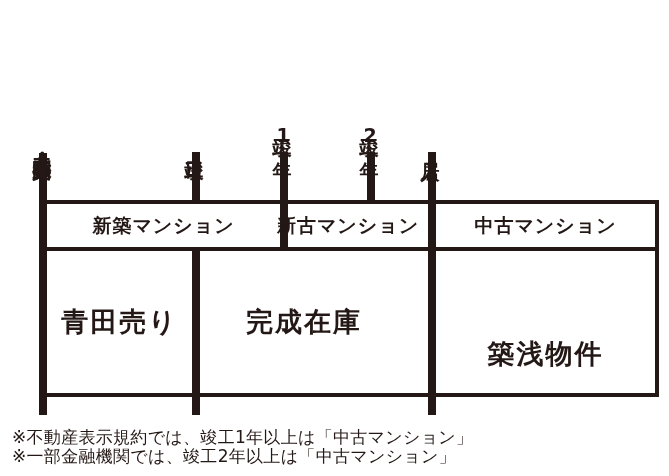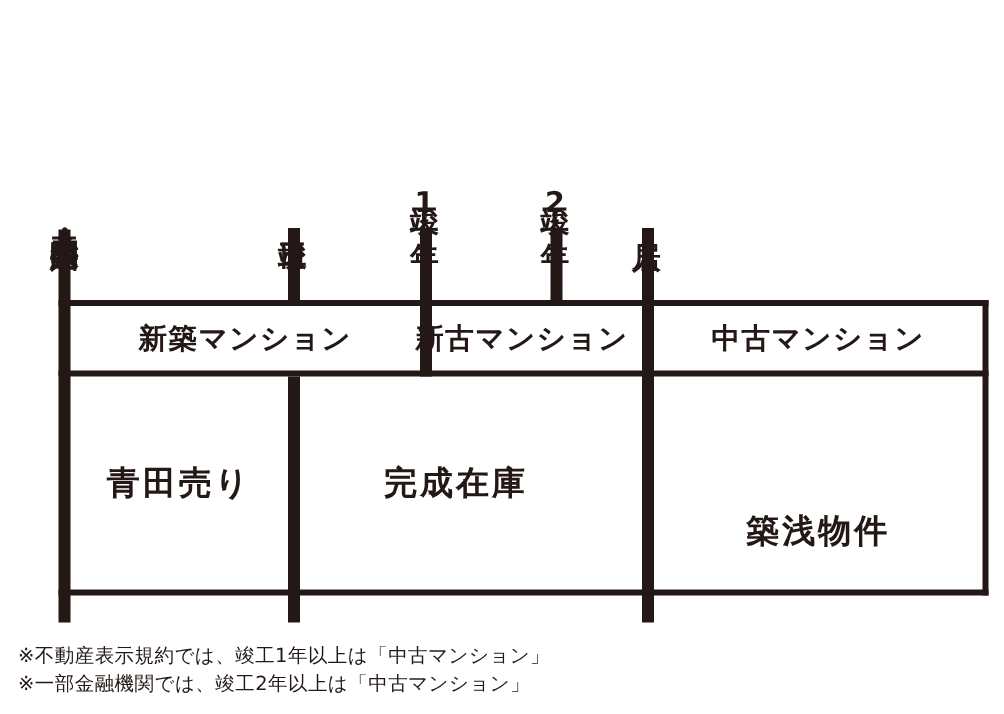--- a/index.html
+++ b/index.html
@@ -47,27 +47,27 @@
   
   .cell {
     position: absolute;
     display: flex;
     align-items: center;
     justify-content: center;
     font-weight: bold;
     white-space: nowrap;
   }
   .band-cell { top: 204px; height: 43px; font-size: 19px; letter-spacing: 1px; }
-  .stage-cell { top: 251px; height: 142px; font-size: 22px; letter-spacing: 2px; }
+  .stage-cell { top: 251px; height: 142px; font-size: 27px; letter-spacing: 2px; }
   
   .footnotes {
     position: absolute;
     left: 12px;
     top: 428px;
-    font-size: 13px;
+    font-size: 17px;
     line-height: 19px;
     letter-spacing: 0.3px;
     font-weight: normal;
   }
 </style>
 </head>
 <body style="background: rgb(255, 255, 255);">
 
 <div class="canvas">
 

